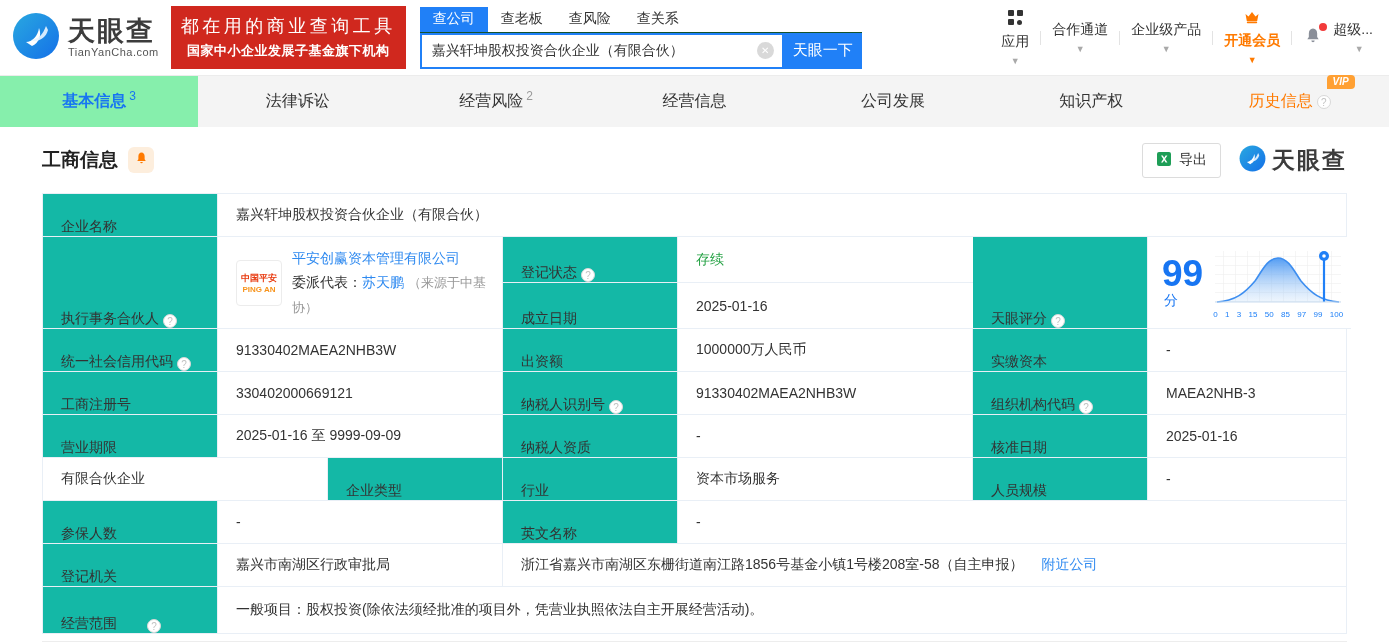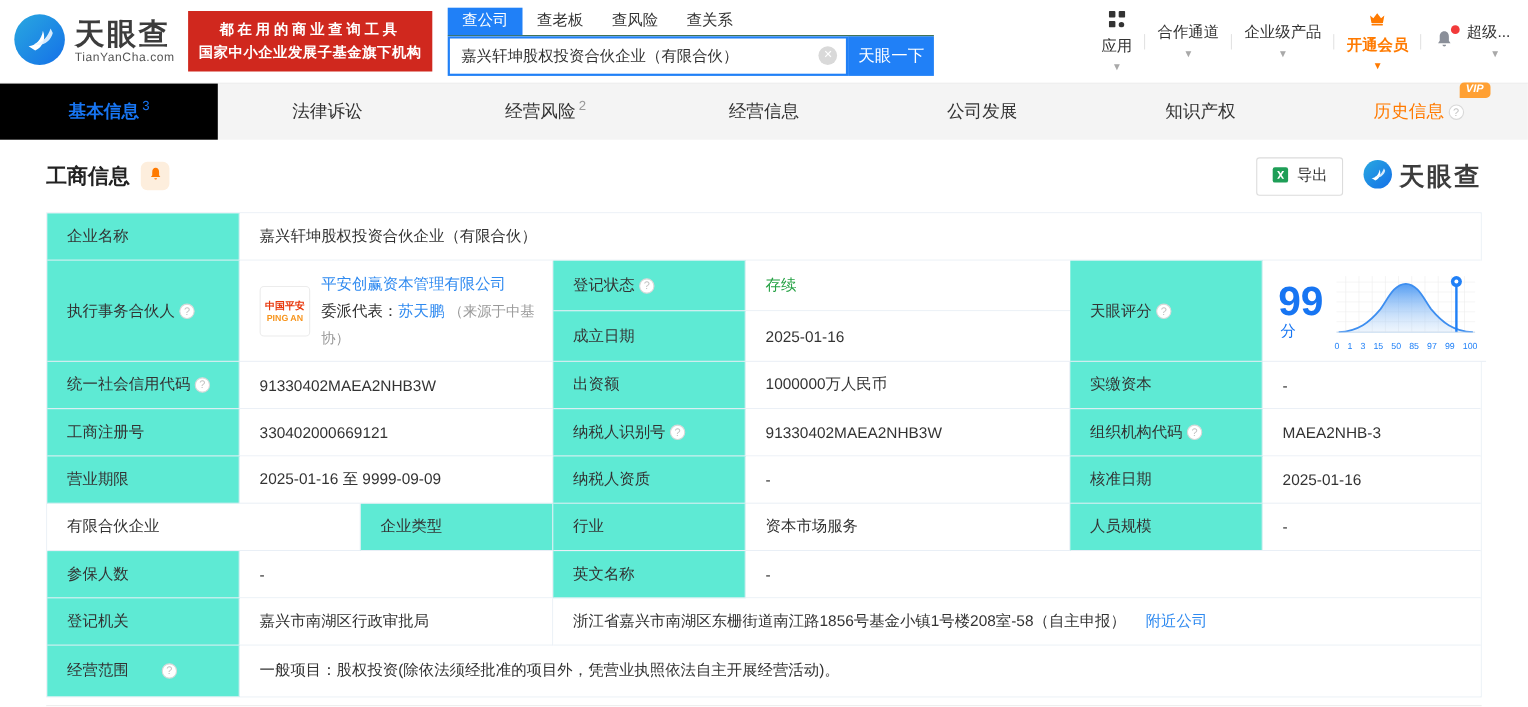--- a/index.html
+++ b/index.html
@@ -6,21 +6,21 @@
 body {
   width:1389px; height:643px; overflow:hidden; background:#fff;
   font-family:"Liberation Sans","DejaVu Sans",sans-serif; font-size:14px; color:#333;
 }
 
 .topbar { height:75px; display:flex; align-items:center; padding-left:12px; background:#fff; position:relative; }
 .logo { display:flex; align-items:center; gap:8px; cursor:pointer; }
 .logo-text .brand { font-size:27px; font-weight:bold; color:#3c3c3c; letter-spacing:2px; line-height:1.05; }
 .logo-text .domain { font-size:11px; color:#555; letter-spacing:.5px; }
 .promo { margin-left:12px; background:#d0281e; color:#fff; padding:7px 10px; text-align:center; line-height:1.55; }
-.promo .l1 { font-size:13px; font-weight:bold; letter-spacing:3.5px; }
+.promo .l1 { font-size:18px; font-weight:normal; letter-spacing:3.5px; }
 .promo .l2 { font-size:13px; font-weight:bold; letter-spacing:.5px; }
 .search-area { margin-left:14px; width:442px; }
 .search-tabs { display:flex; align-items:flex-end; border-bottom:1px solid #14532d; }
 .search-tab { padding:3px 13px 4px; font-size:14px; color:#333; cursor:pointer; }
 .search-tab.active { background:#2080f7; color:#fff; }
 .search-row { display:flex; height:36px; }
 .search-input-wrap { flex:1; border:2px solid #2080f7; display:flex; align-items:center; padding:0 8px 0 10px; background:#fff; }
 .search-input-wrap input { border:none; outline:none; flex:1; font-size:14px; color:#333; font-family:inherit; }
 .clear-icon { width:17px; height:17px; border-radius:50%; background:#d9d9d9; color:#fff; font-size:10px; line-height:17px; text-align:center; cursor:pointer; flex:0 0 auto; }
 .clear-icon::before { content:"✕"; }
@@ -31,21 +31,21 @@
 .nav-item.vip { color:#ff7a00; font-weight:bold; }
 .caret { font-size:9px; color:#a9a9a9; }
 .caret::before { content:"▼"; }
 .nav-item.vip .caret { color:#ff7a00; }
 .bell-wrap { position:relative; cursor:pointer; display:flex; }
 .bell-dot { position:absolute; top:-3px; right:-4px; width:8px; height:8px; border-radius:50%; background:#f23a3a; }
 
 .page-tabs { height:52px; background:#f4f4f4; border-top:1px solid #ececec; display:flex; }
 .page-tab { flex:1; display:flex; align-items:center; justify-content:center; font-size:16px; color:#333; cursor:pointer; position:relative; }
 .page-tab .inner { position:relative; display:flex; align-items:center; }
-.page-tab.active { background:#000000; color:#1775f2; font-weight:bold; }
+.page-tab.active { background:#86efac; color:#1775f2; font-weight:bold; }
 .tab-badge { font-size:12px; margin-left:3px; position:relative; top:-6px; font-weight:normal; }
 .page-tab.active .tab-badge { color:#1775f2; }
 .page-tab .tab-badge { color:#999; }
 .page-tab.history { color:#ff7a00; }
 .vip-badge { position:absolute; top:-16px; right:-24px; background:#ffa033; color:#fff; font-size:10px; font-weight:bold; font-style:italic; padding:1px 6px 2px; border-radius:4px 4px 4px 0; }
 .qmark { display:inline-block; width:14px; height:14px; border-radius:50%; border:1px solid #d8d8d8; color:#c2c2c2; font-size:10px; line-height:13px; text-align:center; margin-left:4px; flex:0 0 auto; background:#fff; }
 .qmark::before { content:"?"; }
 
 .content { padding:0 42px; }
 .section-header { height:66px; display:flex; align-items:center; }
@@ -54,21 +54,21 @@
 .header-right { margin-left:auto; display:flex; align-items:center; gap:18px; }
 .export-btn { display:flex; align-items:center; gap:7px; border:1px solid #dcdcdc; border-radius:3px; background:#fff; padding:7px 13px; font-size:14px; color:#333; cursor:pointer; font-family:inherit; }
 .brand-mark { display:flex; align-items:center; gap:6px; }
 .brand-mark .t { font-size:23px; font-weight:bold; color:#3c3c3c; letter-spacing:2px; }
 
 .info-table { border:1px solid #e9eff6; }
 .trow { display:flex; }
 .cell { border-right:1px solid #e9eff6; border-bottom:1px solid #e9eff6; display:flex; align-items:center; padding:0 14px 0 18px; min-height:43px; }
 .trow .cell:last-child { border-right:none; }
 .info-table .trow:last-child .cell { border-bottom:none;gap:26px; }
-.lbl { background:#5eead4; color:#333; }
+.lbl { background:#14b8a6; color:#333;align-items:flex-end; }
 .val { background:#fff; color:#333; }
 .w-l { width:175px; flex:0 0 175px; }
 .w-v1 { width:285px; flex:0 0 285px; }
 .w-v2 { width:295px; flex:0 0 295px; }
 .grow { flex:1; }
 .mid-block { width:470px; flex:0 0 470px; display:flex; flex-direction:column; }
 .mid-block .subrow { display:flex; flex:1; }
 .mid-block .subrow .cell { height:100%; min-height:0; }
 .partner-cell { gap:10px; padding-top:8px; padding-bottom:8px; align-items:center; }
 .pa-logo { width:46px; height:46px; border:1px solid #ececec; border-radius:4px; display:flex; flex-direction:column; align-items:center; justify-content:center; flex:0 0 auto; }

